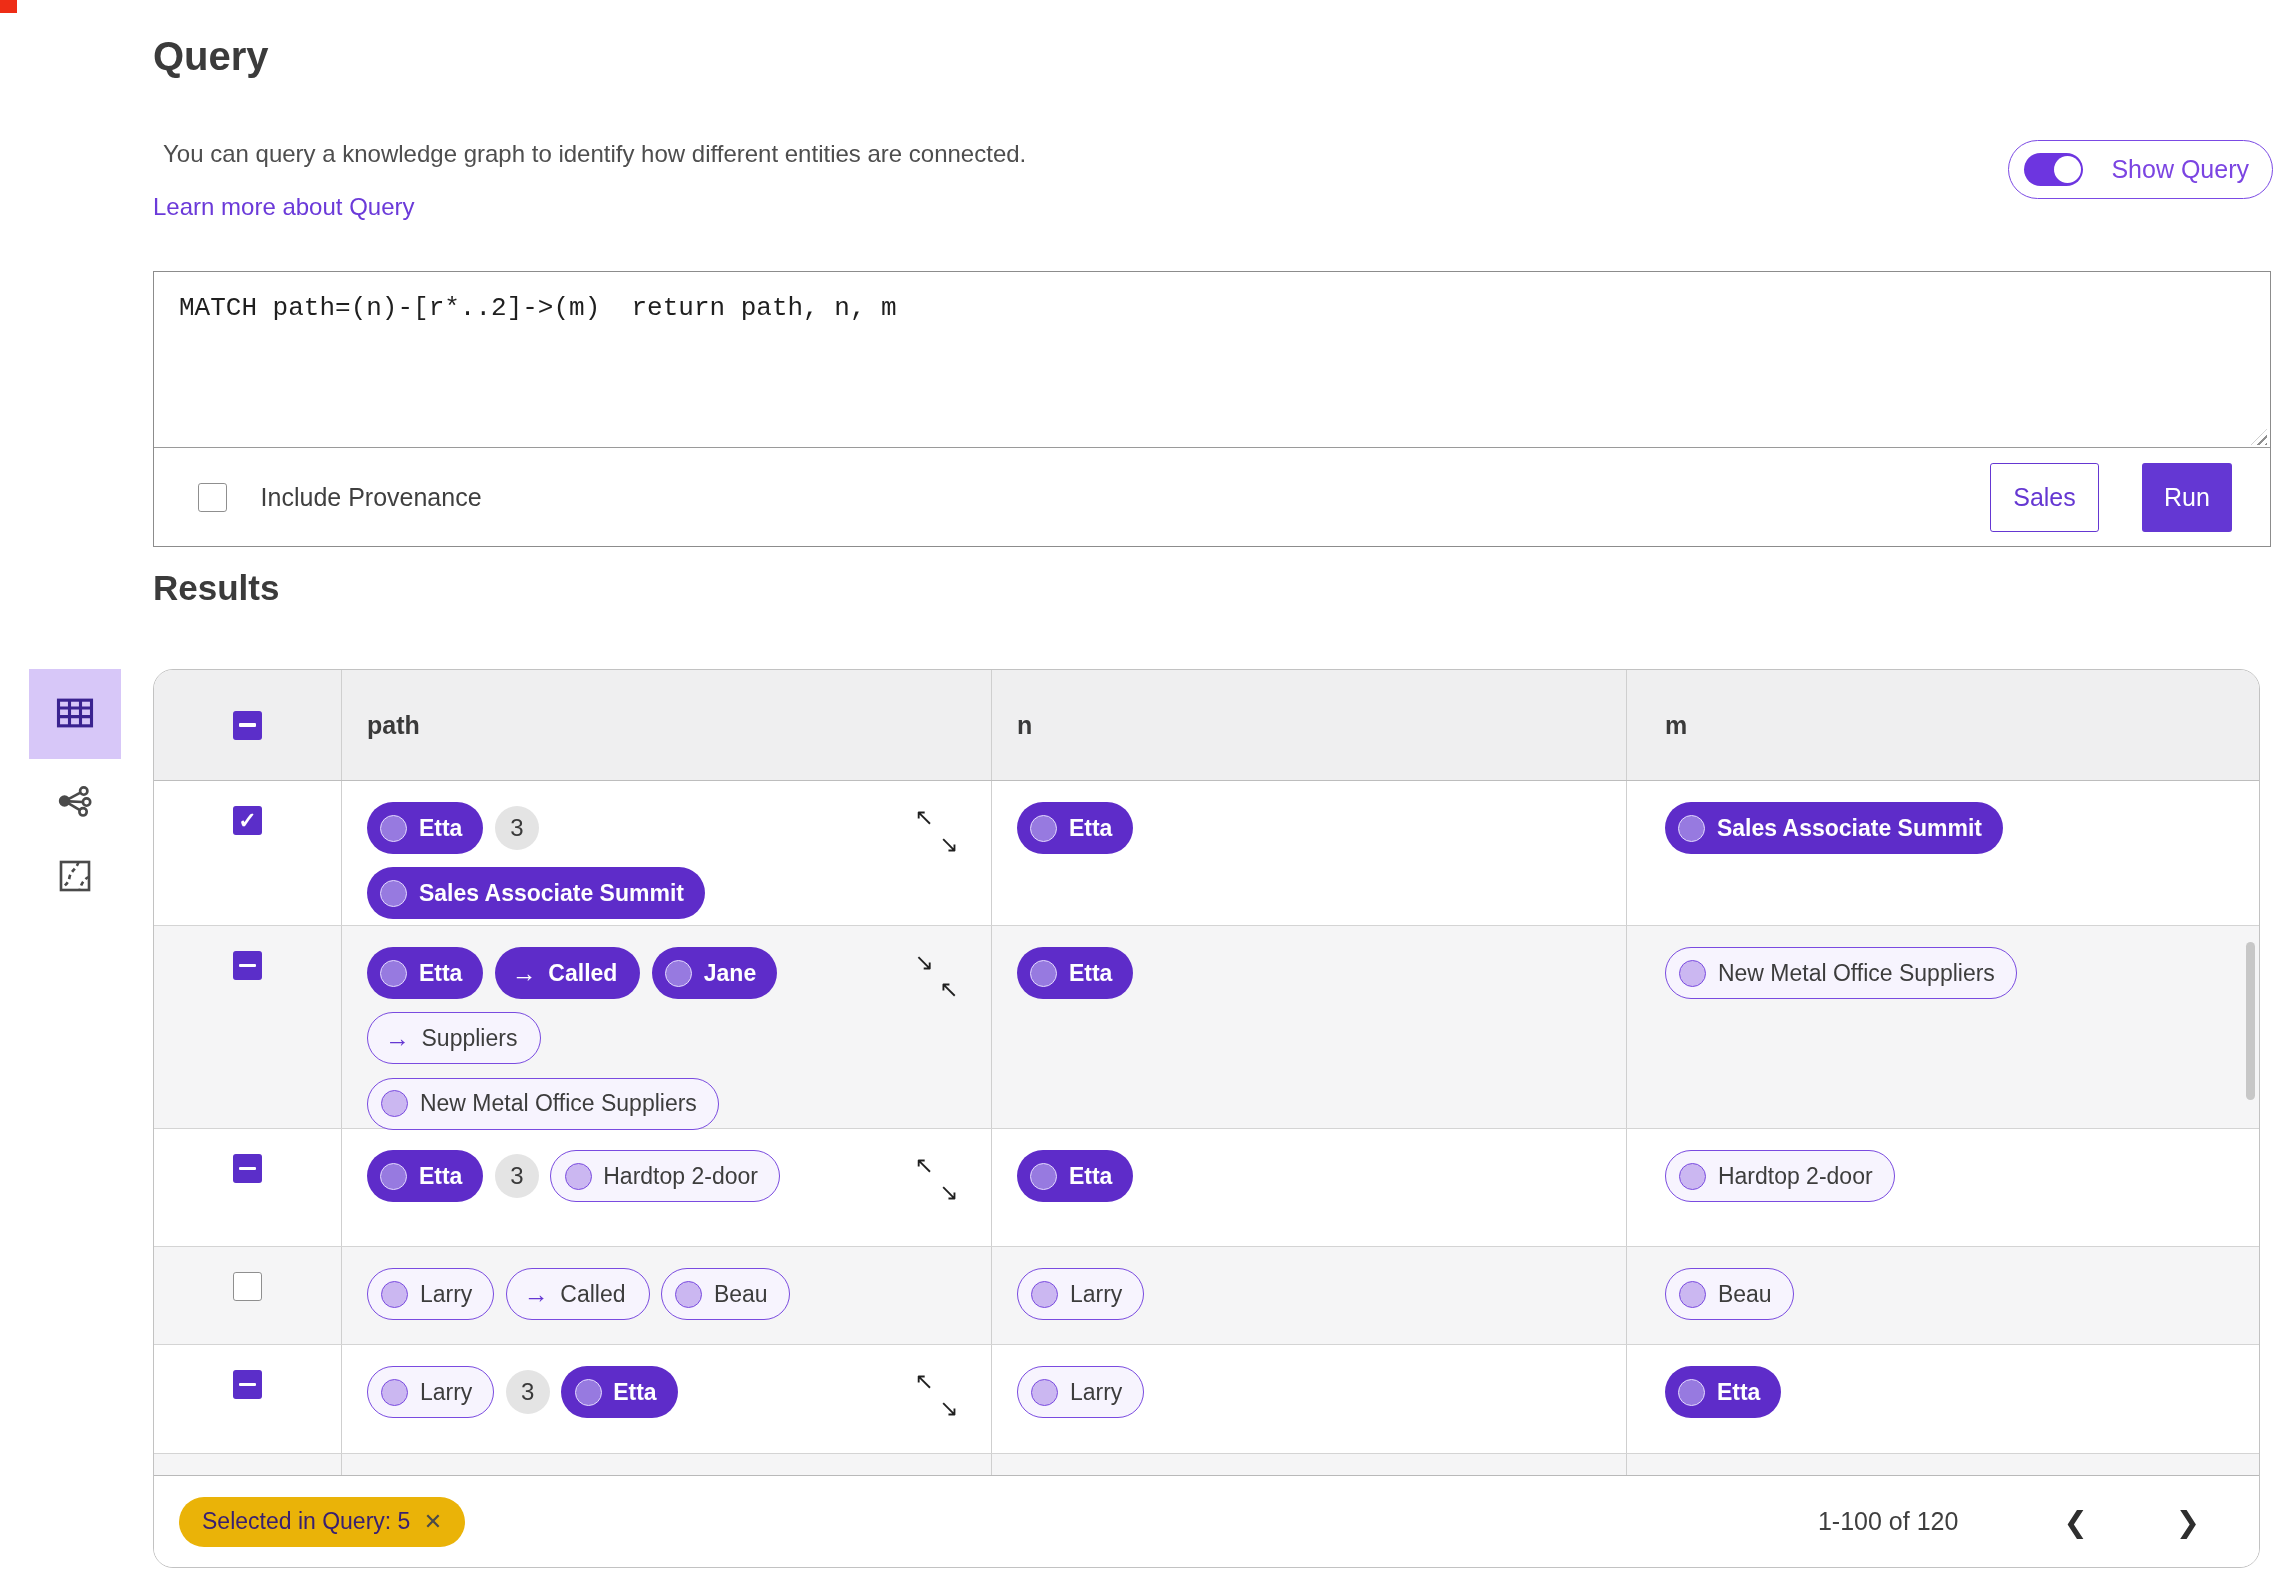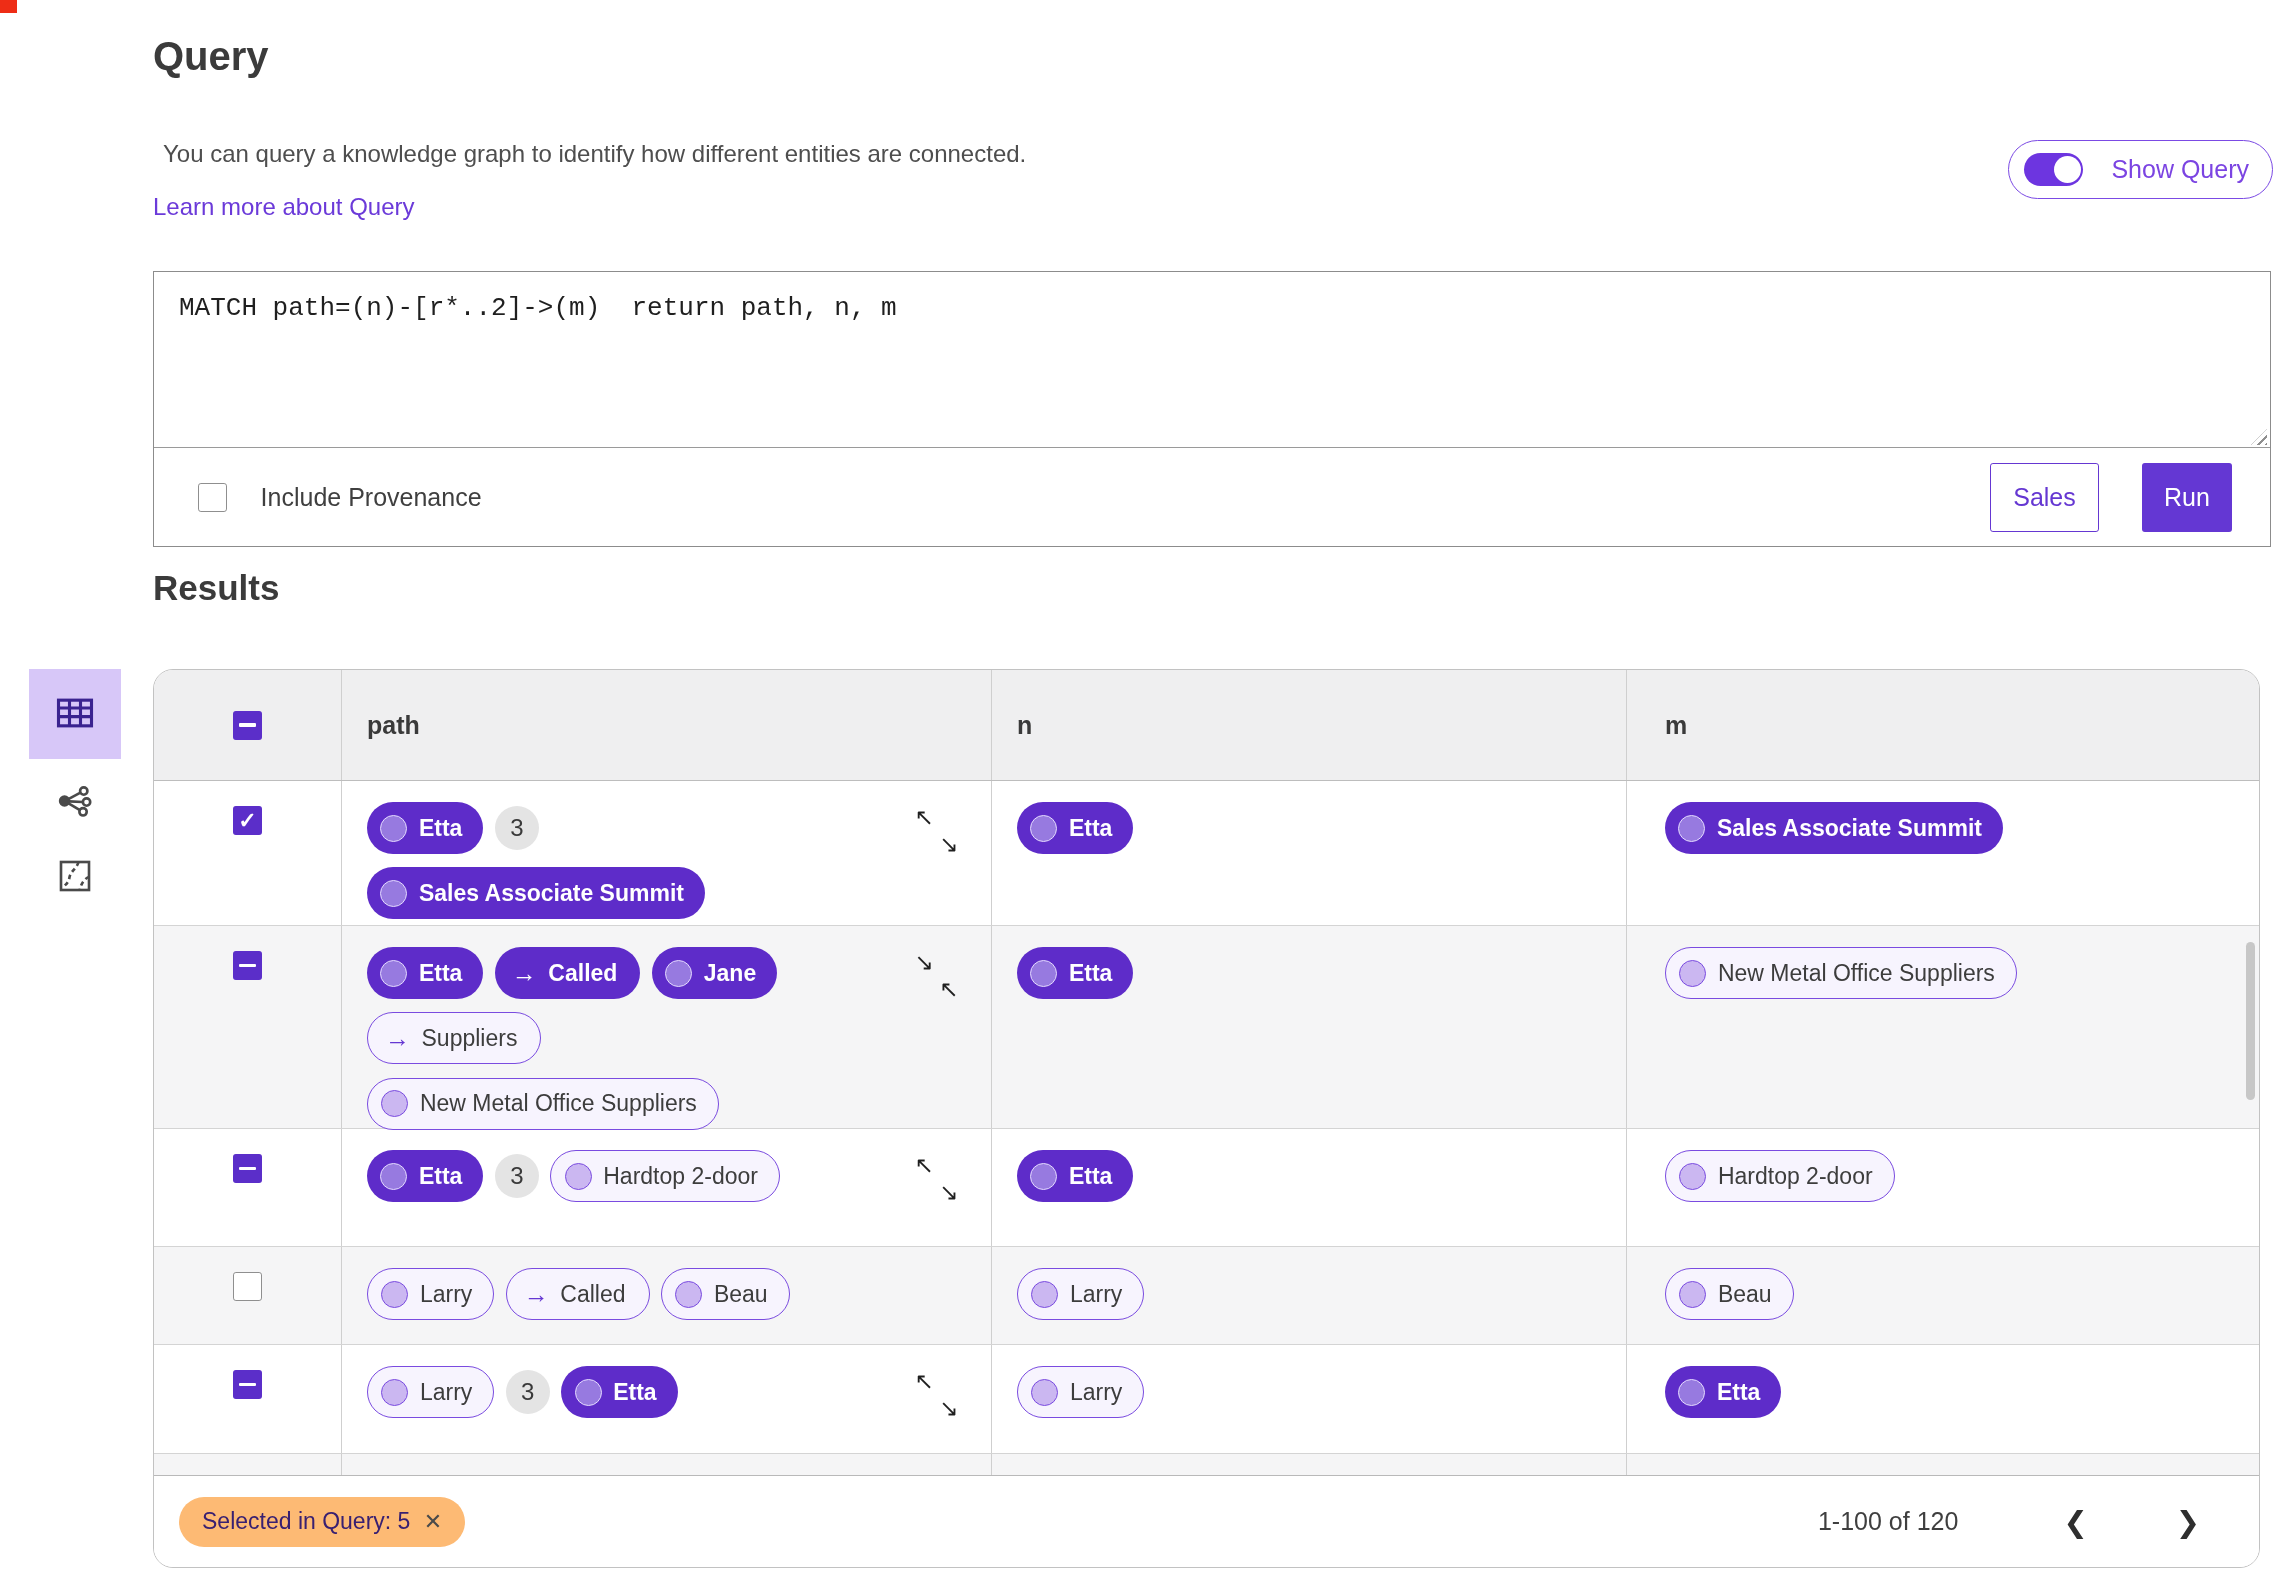--- a/index.html
+++ b/index.html
@@ -85,21 +85,21 @@
   .badge{width:44px;height:44px;border-radius:50%;background:#e4e4e4;color:#3a3a3a;font-size:24px;display:inline-flex;align-items:center;justify-content:center;flex:none;}
 
   .expander{position:absolute;right:32.5px;top:25px;width:44px;height:50px;cursor:pointer;}
   .expander span{position:absolute;font-size:23px;color:#1f1f1f;line-height:1;}
   .expander .a1{left:0;top:0;}
   .expander .a2{right:0;bottom:0;}
 
   .sthumb{position:absolute;right:3.8px;top:272px;width:9.6px;height:158px;background:#c7c7c7;border-radius:4.8px;cursor:grab;}
 
   .rfooter{height:91px;flex:none;border-top:1.9px solid #b9b9b9;background:#fff;display:flex;align-items:center;padding:0 59px 0 25px;}
-  .chip{display:inline-flex;align-items:center;gap:13.4px;height:50px;background:#fdba74;border-radius:26px;padding:0 23px;cursor:pointer;}
+  .chip{display:inline-flex;align-items:center;gap:13.4px;height:50px;background:#eab308;border-radius:26px;padding:0 23px;cursor:pointer;}
   .chip .chlabel{font-size:23px;color:#392071;}
   .chip .chipx{font-size:22px;color:#4a4a4a;cursor:pointer;}
   .pgrange{font-size:25px;color:#3f3f3f;}
   .pgbtn{background:none;border:0;font-size:29px;color:#2f2f2f;cursor:pointer;padding:0;font-family:"DejaVu Sans",sans-serif;}
   .pgbtn.prev{margin-left:105px;}
   .pgbtn.next{margin-left:88px;}
 </style>
 </head>
 <body>
 

